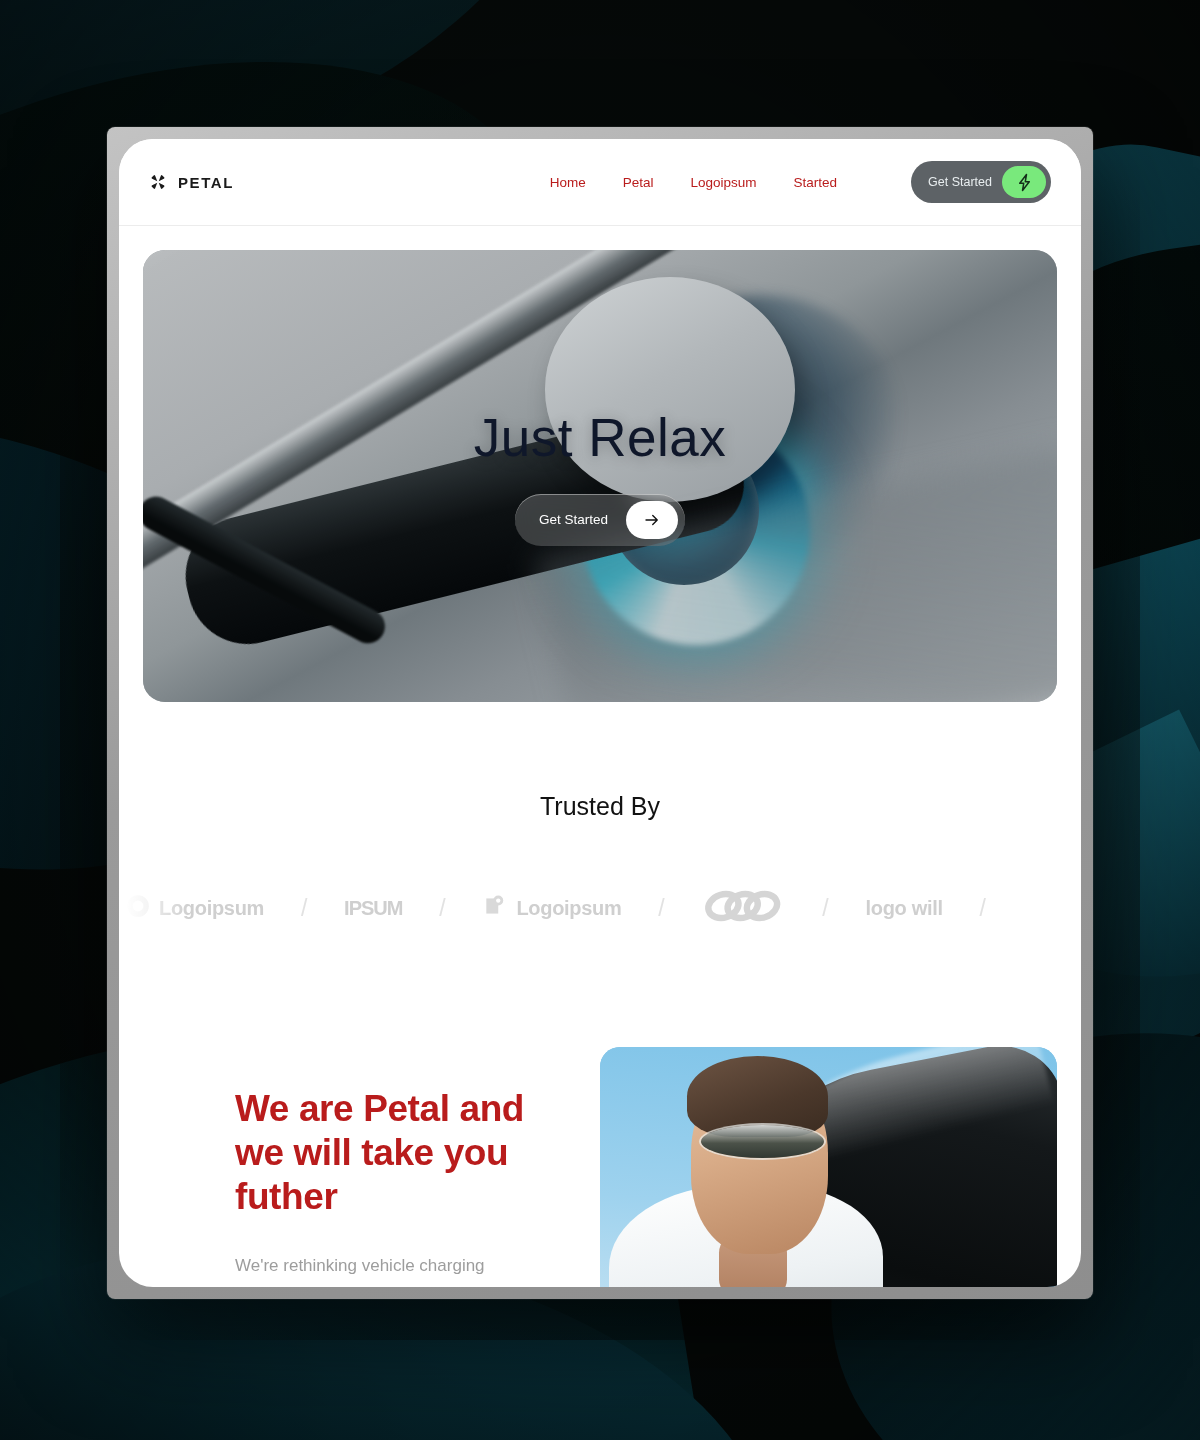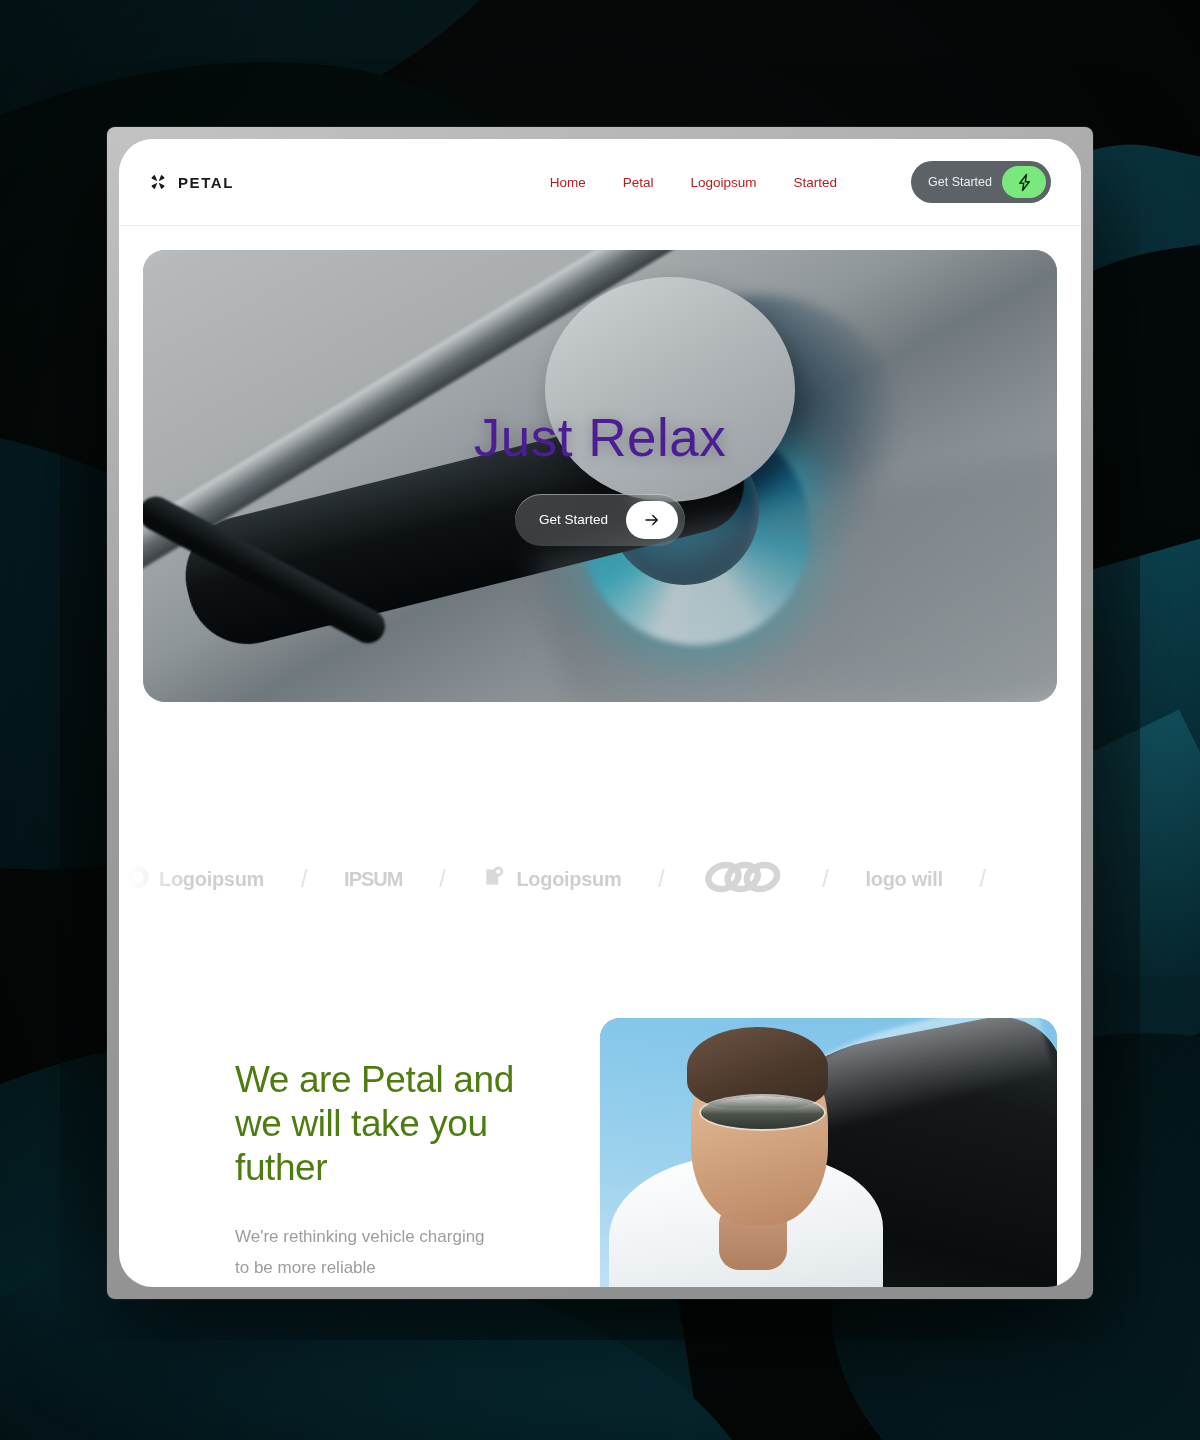--- a/index.html
+++ b/index.html
@@ -262,21 +262,21 @@
     background:linear-gradient(200deg, rgba(120,128,133,.55) 0%, rgba(90,98,103,.35) 60%, rgba(0,0,0,0) 100%);
     filter:blur(14px);
     transform:rotate(-12deg);
   }
   .hero-content {
     position:absolute; inset:0;
     display:flex; flex-direction:column; align-items:center; justify-content:center;
     gap:26px;
   }
   .hero-title {
-    font-size:53px; font-weight:300; color:#4c1d95;
+    font-size:53px; font-weight:300; color:#0f172a;
     letter-spacing:.5px;
     text-shadow:0 2px 14px rgba(0,0,0,.28);
   }
   .hero-btn {
     display:flex; align-items:center;
     background:rgba(255,255,255,.20);
     backdrop-filter:blur(10px);
     -webkit-backdrop-filter:blur(10px);
     border-radius:999px;
     padding:7px 7px 7px 24px;
@@ -326,21 +326,21 @@
   .strip-fade-r { right:0; background:linear-gradient(270deg,#fff 10%, rgba(255,255,255,0) 100%); }
 
   
   .about {
     display:flex;
     padding:108px 0 0 0;
     gap:0;
   }
   .about-left { width:50%; padding:40px 40px 0 116px; }
   .about-heading {
-    font-size:37px; font-weight:400; line-height:1.19; color:#4d7c0f;
+    font-size:37px; font-weight:700; line-height:1.19; color:#b91c1c;
     letter-spacing:-.4px;
   }
   .about-body {
     margin-top:31px;
     font-size:17px; line-height:1.85; color:#9d9d9d;
     max-width:250px;
   }
   .about-right { width:50%; padding-right:24px; }
   .about-photo {
     height:300px;
@@ -479,20 +479,21 @@
             <svg viewBox="0 0 24 24" width="18" height="18" aria-hidden="true">
               <path d="M4 12h15M13 6l6 6-6 6" fill="none" stroke="#111" stroke-width="1.8" stroke-linecap="round" stroke-linejoin="round"></path>
             </svg>
           </span>
         </div>
       </div>
     </div>
   </div>
 
   <div class="trusted">
+    <div class="trusted-title">Trusted By</div>
 
     <div class="logostrip">
       <div class="logostrip-row">
 
         <div class="logo-item">
           <span>
             <svg viewBox="0 0 24 24" width="26" height="26" aria-hidden="true">
               <path d="M12 2a10 10 0 1 0 0 20 10 10 0 0 0 0-20zm0 5a5 5 0 1 1 0 10 5 5 0 0 1 0-10z" fill="#e2e2e2"></path>
             </svg>
           </span>

